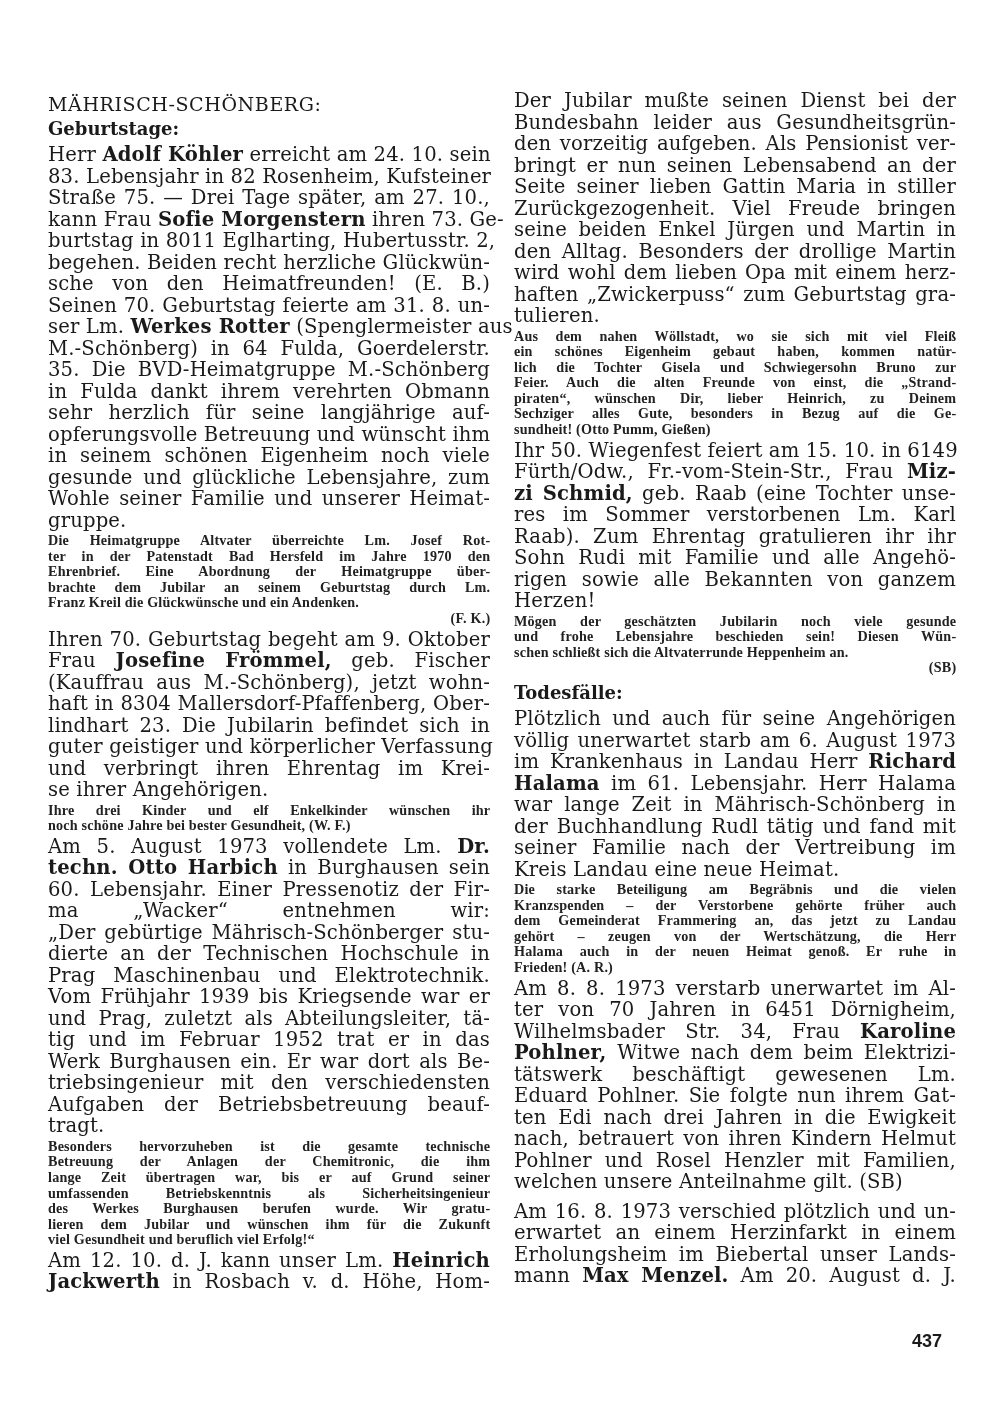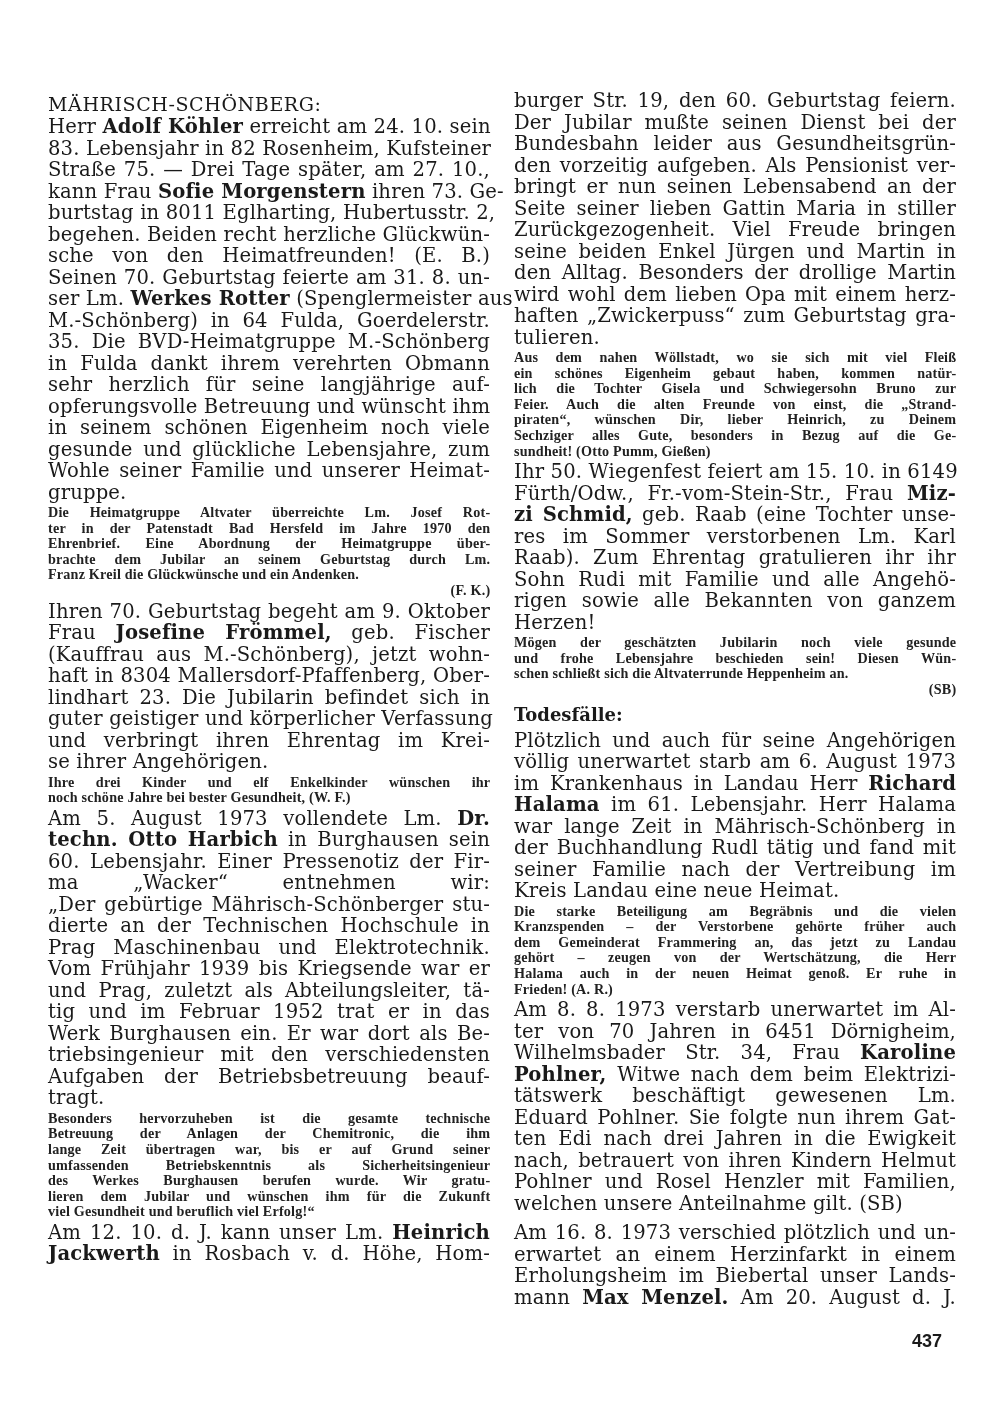--- a/index.html
+++ b/index.html
@@ -16,20 +16,21 @@
   .heading1 { font-size: 19px; font-weight: normal; line-height: 24px; letter-spacing: 0.6px; margin-top: 2px; }
   .heading2 { font-size: 18px; font-weight: bold; line-height: 26px; margin-bottom: 2px; }
   b { font-weight: bold; }
   .pagenum { position: absolute; left: 912px; top: 1331px; font-size: 18px; font-weight: bold; font-family: Liberation Sans, sans-serif; }
 </style>
 </head>
 <body>
 
 <div class="col col-left">
   <div class="heading1">MÄHRISCH-SCHÖNBERG:</div>
+  <div class="heading2">Geburtstage:</div>
   <div id="left-blocks">
       <div class="big-wrap">
         <span class="line big"><span>Herr </span><b>Adolf Köhler</b><span> erreicht am 24. 10. sein</span></span>
         <span class="line big"><span>83. Lebensjahr in 82 Rosenheim, Kufsteiner</span></span>
         <span class="line big"><span>Straße 75. — Drei Tage später, am 27. 10.,</span></span>
         <span class="line big"><span>kann Frau </span><b>Sofie Morgenstern</b><span> ihren 73. Ge-</span></span>
         <span class="line big"><span>burtstag in 8011 Eglharting, Hubertusstr. 2,</span></span>
         <span class="line big"><span>begehen. Beiden recht herzliche Glückwün-</span></span>
         <span class="line big"><span>sche von den Heimatfreunden! (E. B.)</span></span>
         <span class="line big"><span>Seinen 70. Geburtstag feierte am 31. 8. un-</span></span>
@@ -94,21 +95,20 @@
       <div class="big-wrap">
         <span class="line big"><span>Am 12. 10. d. J. kann unser Lm. </span><b>Heinrich</b></span>
         <span class="line big"><b>Jackwerth</b><span> in Rosbach v. d. Höhe, Hom-</span></span>
       </div>
     </div>
 </div>
 
 <div class="col col-right">
   <div id="right-blocks">
       <div class="big-wrap">
-        <span class="line big"><span>burger Str. 19, den 60. Geburtstag feiern.</span></span>
         <span class="line big"><span>Der Jubilar mußte seinen Dienst bei der</span></span>
         <span class="line big"><span>Bundesbahn leider aus Gesundheitsgrün-</span></span>
         <span class="line big"><span>den vorzeitig aufgeben. Als Pensionist ver-</span></span>
         <span class="line big"><span>bringt er nun seinen Lebensabend an der</span></span>
         <span class="line big"><span>Seite seiner lieben Gattin Maria in stiller</span></span>
         <span class="line big"><span>Zurückgezogenheit. Viel Freude bringen</span></span>
         <span class="line big"><span>seine beiden Enkel Jürgen und Martin in</span></span>
         <span class="line big"><span>den Alltag. Besonders der drollige Martin</span></span>
         <span class="line big"><span>wird wohl dem lieben Opa mit einem herz-</span></span>
         <span class="line big"><span>haften „Zwickerpuss“ zum Geburtstag gra-</span></span>

